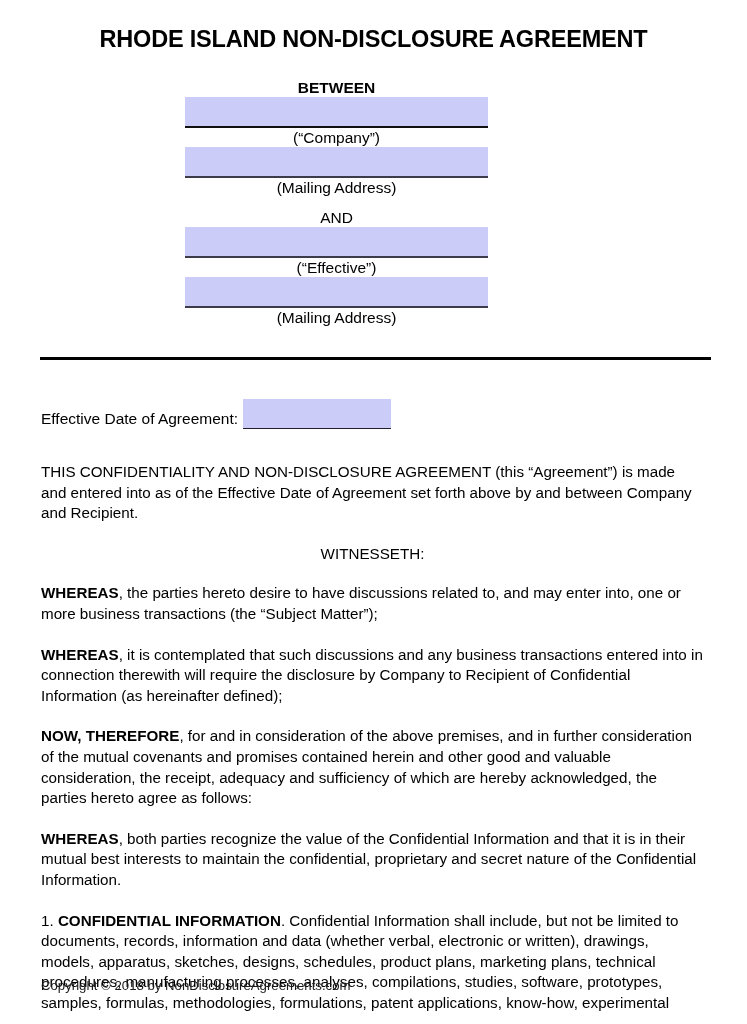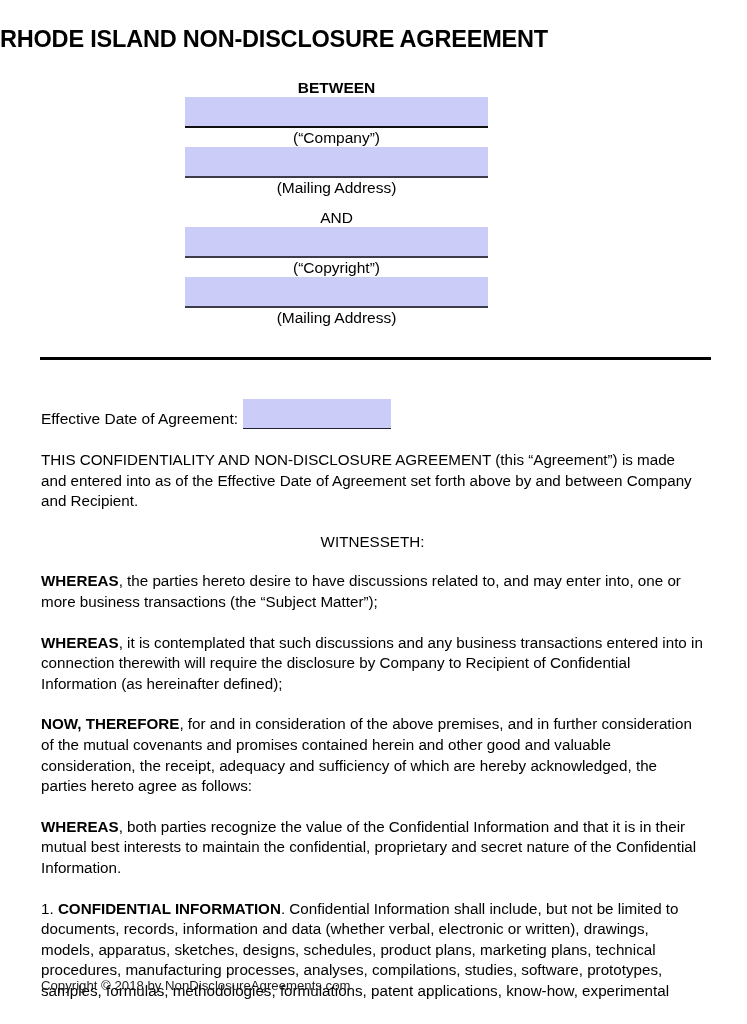--- a/index.html
+++ b/index.html
@@ -24,20 +24,21 @@
     background: #ffffff;
     box-sizing: border-box;
   }
 
   
   .doc-title {
     position: absolute;
     top: 26px;
     left: 0;
     width: 747px;
+    text-align: center;
     font-size: 23.5px;
     font-weight: bold;
     letter-spacing: -0.2px;
     color: #000000;
   }
 
   
   .parties-block {
     position: absolute;
     top: 78px;
@@ -107,21 +108,21 @@
   .body-area {
     position: absolute;
     top: 450px;
     left: 41px;
     width: 663px;
     font-size: 15.2px;
     line-height: 20.6px;
     color: #000000;
   }
   .para {
-    margin: 0 0 20px 0;
+    margin: 12px 0 20px 0;
   }
   .para:last-child { margin-bottom: 0; }
   .para.center {
     text-align: center;
     margin-bottom: 19px;
   }
   .lead-bold { font-weight: bold; }
 
   
   .footer {
@@ -158,21 +159,21 @@
     <div class="party-caption">(Mailing Address)</div>
 
     <div class="gap-md"></div>
 
     <div class="party-caption">AND</div>
 
     <div class="field-row">
       <div class="field-box" title=""></div>
     </div>
 
-    <div class="party-caption">(“Copyright”)</div>
+    <div class="party-caption">(“Effective”)</div>
 
     <div class="field-row">
       <div class="field-box" title=""></div>
     </div>
 
     <div class="party-caption">(Mailing Address)</div>
   </div>
 
   <div class="divider"></div>
 

